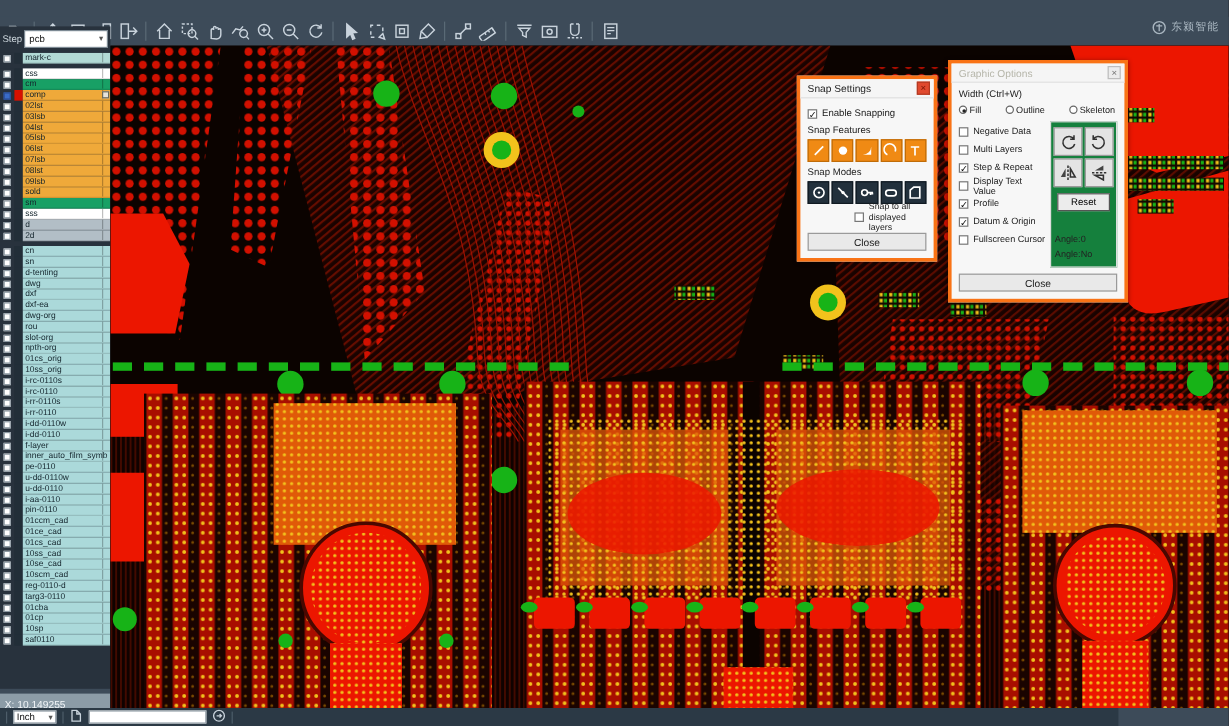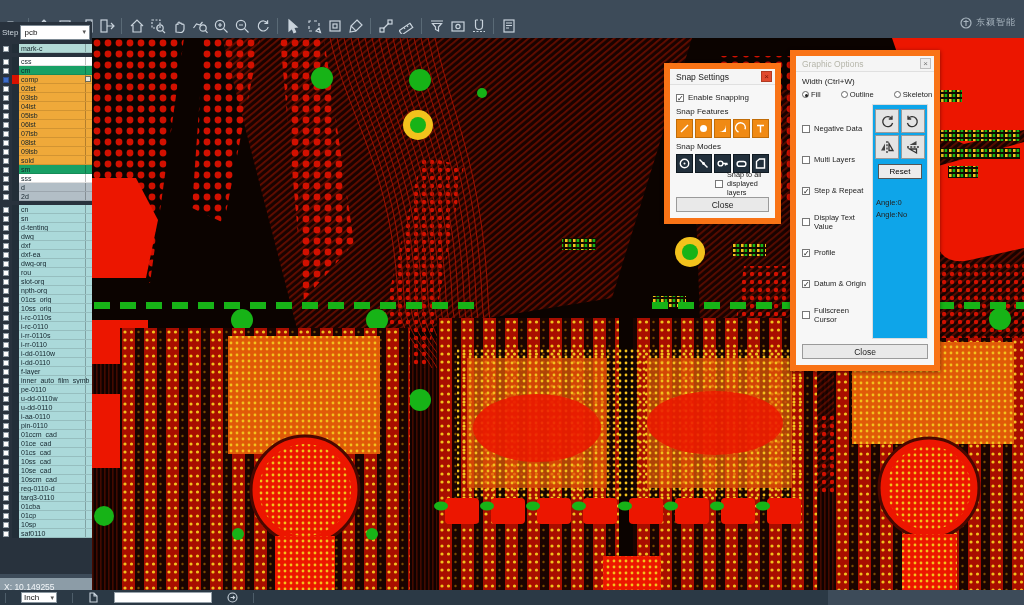--- a/index.html
+++ b/index.html
@@ -45,30 +45,30 @@
   .g-green { background:#18a065; } .g-orange{ background:#efa93a; }
   .g-gray  { background:#b2bec6; } .g-cyan  { background:#abd9da; }
 
   .xy-box { position:absolute; left:0; top:556px; width:92px; height:34px; background:#8c9ca7;
     color:#f2f6f9; font-size:8.5px; padding:3px 0 0 4px; line-height:13px; }
 
   
   .canvas { position:absolute; left:92px; top:38px; width:932px; height:552px; background:#0b0300; }
 
   
-  .bottombar { position:absolute; left:0; top:590px; width:828px; height:15px; background:#2b3945;
-    display:flex; align-items:center; gap:15px; padding-left:5px; }
+  .bottombar { position:absolute; left:0; top:590px; width:932px; height:15px; background:#2b3945;
+    display:flex; align-items:center; gap:5px; padding-left:5px; }
   .bb-sep { width:1px; height:10px; background:#4d5d69; }
   .unit-select { width:36px; height:11px; background:#fff; border:1px solid #8a97a0; font-size:8px;
     color:#111; display:flex; align-items:center; justify-content:space-between; padding:0 2px; }
   .bb-icon svg { stroke:#c9d3dc; fill:none; stroke-width:1.1; }
   .cmd-input { width:98px; height:11px; border:1px solid #97a2aa; background:#fff; font-size:8px; padding:0 2px; }
 
   
-  .dialog { position:absolute; background:#f7f7f7; border:6px solid #f97316;
+  .dialog { position:absolute; background:#f7f7f7; border:3px solid #f97316;
     box-shadow:0 1px 4px rgba(0,0,0,.45); font-size:8px; color:#222; }
   .dlg-title { height:16px; display:flex; align-items:center; justify-content:space-between;
     padding:0 3px 0 6px; background:#f5f5f5; border-bottom:1px solid #e0e0e0; }
   .dlg-title .t { font-size:8.5px; }
   .x-red { width:11px; height:11px; background:#e0492e; color:#7a1505; font-size:8px; line-height:10px;
     text-align:center; border:1px solid #b23a22; }
   .x-gray { width:11px; height:11px; background:#ececec; color:#777; font-size:8px; line-height:10px;
     text-align:center; border:1px solid #bdbdbd; }
   .dlg-body { padding:5px 6px 6px 6px; }
   .chk-row { display:flex; align-items:center; gap:4px; margin:3px 0; height:11px; }
@@ -89,22 +89,22 @@
 
   .gfx-dlg { left:790px; top:50px; width:150px; }
   .gfx-dlg .dlg-title .t { color:#b6b6aa; }
   .radio-row { display:flex; align-items:center; gap:14px; margin:4px 0 5px 0; font-size:7.6px; }
   .radio-row .opt { display:flex; align-items:center; gap:2px; margin-right:6px; }
   .radio { width:7px; height:7px; border:1px solid #666; border-radius:50%; background:#fff; position:relative; flex:0 0 auto;}
   .radio.sel::after { content:""; position:absolute; left:1.5px; top:1.5px; width:3px; height:3px;
     border-radius:50%; background:#222; }
   .gfx-cols { display:flex; gap:4px; }
   .gfx-left { flex:1; }
-  .gfx-left .chk-row { height:13px; margin:18px 0; font-size:7.6px; }
-  .gfx-right { width:56px; background:#0ea5e9; border:1px solid #ddd; padding:4px 3px;
+  .gfx-left .chk-row { height:13px; margin:2px 0; font-size:7.6px; }
+  .gfx-right { width:56px; background:#15803d; border:1px solid #ddd; padding:4px 3px;
     display:flex; flex-direction:column; align-items:center; }
   .tr-grid { display:grid; grid-template-columns:24px 24px; gap:2px; }
   .tr-btn { width:24px; height:24px; background:#e4e4e4; border:1px solid #9a9a9a;
     display:flex; align-items:center; justify-content:center; }
   .tr-btn svg { stroke:#333; fill:none; stroke-width:1.3; }
   .reset-btn { width:44px; height:15px; margin-top:5px; background:#ececec; border:1px solid #555;
     font-size:8px; font-family:inherit; }
   .ang-txt { align-self:flex-start; font-size:7.6px; margin-top:18px; line-height:12px; }
 </style>
 </head>

